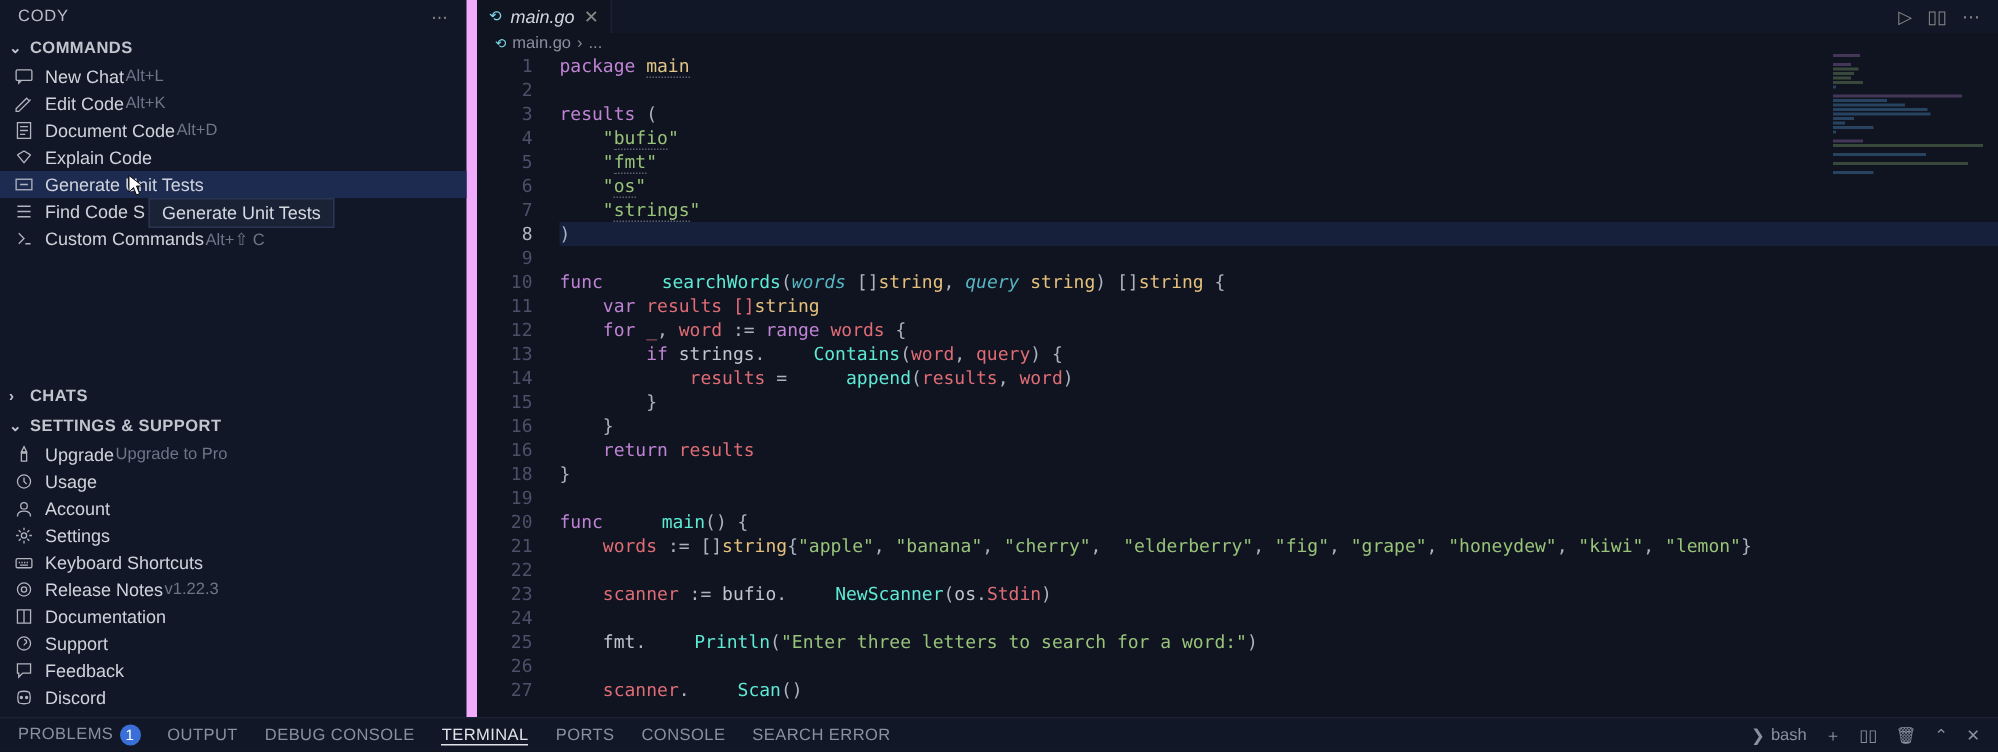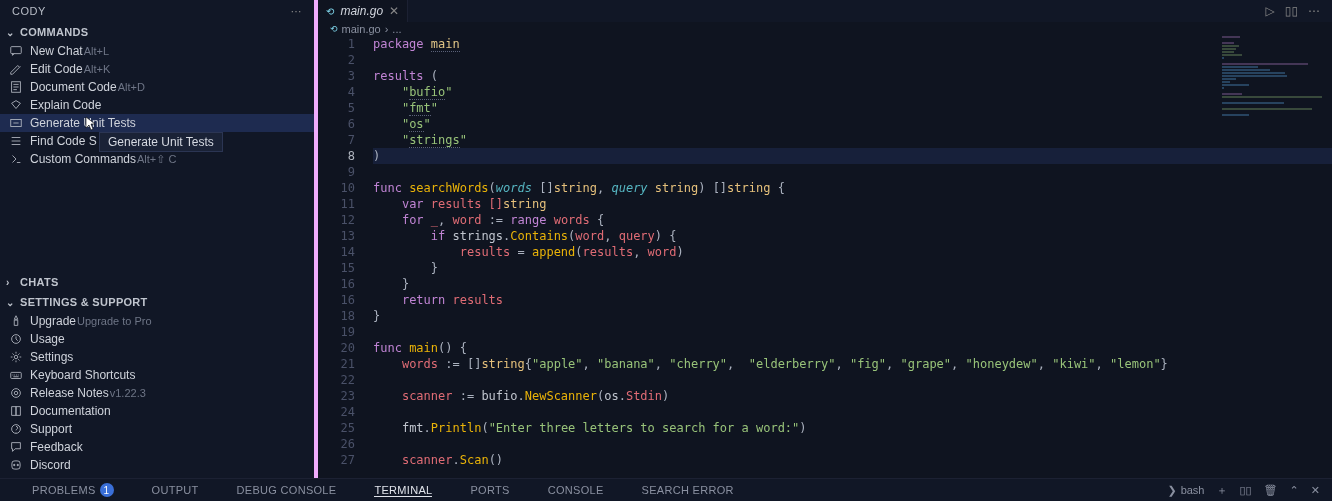--- a/index.html
+++ b/index.html
@@ -13,21 +13,21 @@
   overflow: hidden;
   display: flex;
   flex-direction: column;
 }
 .main-row { display: flex; height: 478px; }
 .sidebar {
   width: 318px;
   background: #111726;
   display: flex;
   flex-direction: column;
-  border-right: 4px solid #f0abfc;
+  border-right: 7px solid #f0abfc;
 }
 .sidebar-header {
   height: 22px;
   display: flex;
   align-items: center;
   padding: 0 12px;
   font-size: 11px;
   letter-spacing: 0.5px;
   color: #b8bdc7;
 }
@@ -153,36 +153,36 @@
   margin-bottom: 1px;
   margin-left: 10px;
 }
 
 .tok-kw { color: #c084d4; }
 .tok-pkg { color: #e0c586; border-bottom: 1px dotted #5a6178; }
 .tok-str { color: #98c379; }
 .tok-str-u { color: #98c379; border-bottom: 1px dotted #5a6178; }
 .tok-ident { color: #56b6c2; font-style: italic; }
 .tok-type { color: #e5c07b; }
-.tok-func { color: #eab308; }
+.tok-func { color: #5eead4; margin-left: 32px; }
 .tok-var { color: #e06c75; }
 .tok-punct { color: #abb2bf; }
 .tok-plain { color: #c0c5ce; }
 
 .bottom-panel {
   height: 23px;
   background: #111726;
   border-top: 1px solid #1c2133;
   display: flex;
   align-items: center;
   padding: 0 12px;
   gap: 18px;
   font-size: 11px;
 }
-.panel-tab { color: #8a90a0; cursor: pointer; letter-spacing: 0.3px; margin-left: 20px; }
+.panel-tab { color: #8a90a0; cursor: pointer; letter-spacing: 0.3px; }
 .panel-tab.active { color: #e0e3ea; border-bottom: 1px solid #e0e3ea; }
 .badge {
   background: #3a6fd8;
   color: #fff;
   border-radius: 8px;
   min-width: 14px;
   height: 14px;
   display: inline-flex;
   align-items: center;
   justify-content: center;
@@ -308,20 +308,29 @@
           <span class="shortcut">Upgrade to Pro</span>
         </div>
         <div class="command-item">
           <span class="icon">
             <svg width="14" height="14" viewBox="0 0 16 16" fill="none" stroke="currentColor">
               <circle cx="8" cy="8" r="5"></circle>
               <path d="M8 5v3l2 2"></path>
             </svg>
           </span>
           <span class="label">Usage</span>
+        </div>
+        <div class="command-item">
+          <span class="icon">
+            <svg width="14" height="14" viewBox="0 0 16 16" fill="none" stroke="currentColor">
+              <circle cx="8" cy="6" r="2.5"></circle>
+              <path d="M3 14c0-2.5 2-4 5-4s5 1.5 5 4"></path>
+            </svg>
+          </span>
+          <span class="label">Account</span>
         </div>
         <div class="command-item">
           <span class="icon">
             <svg width="14" height="14" viewBox="0 0 16 16" fill="none" stroke="currentColor">
               <circle cx="8" cy="8" r="2"></circle>
               <path d="M8 2v2M8 12v2M2 8h2M12 8h2M4 4l1.5 1.5M10.5 10.5L12 12M4 12l1.5-1.5M10.5 5.5L12 4"></path>
             </svg>
           </span>
           <span class="label">Settings</span>
         </div>

